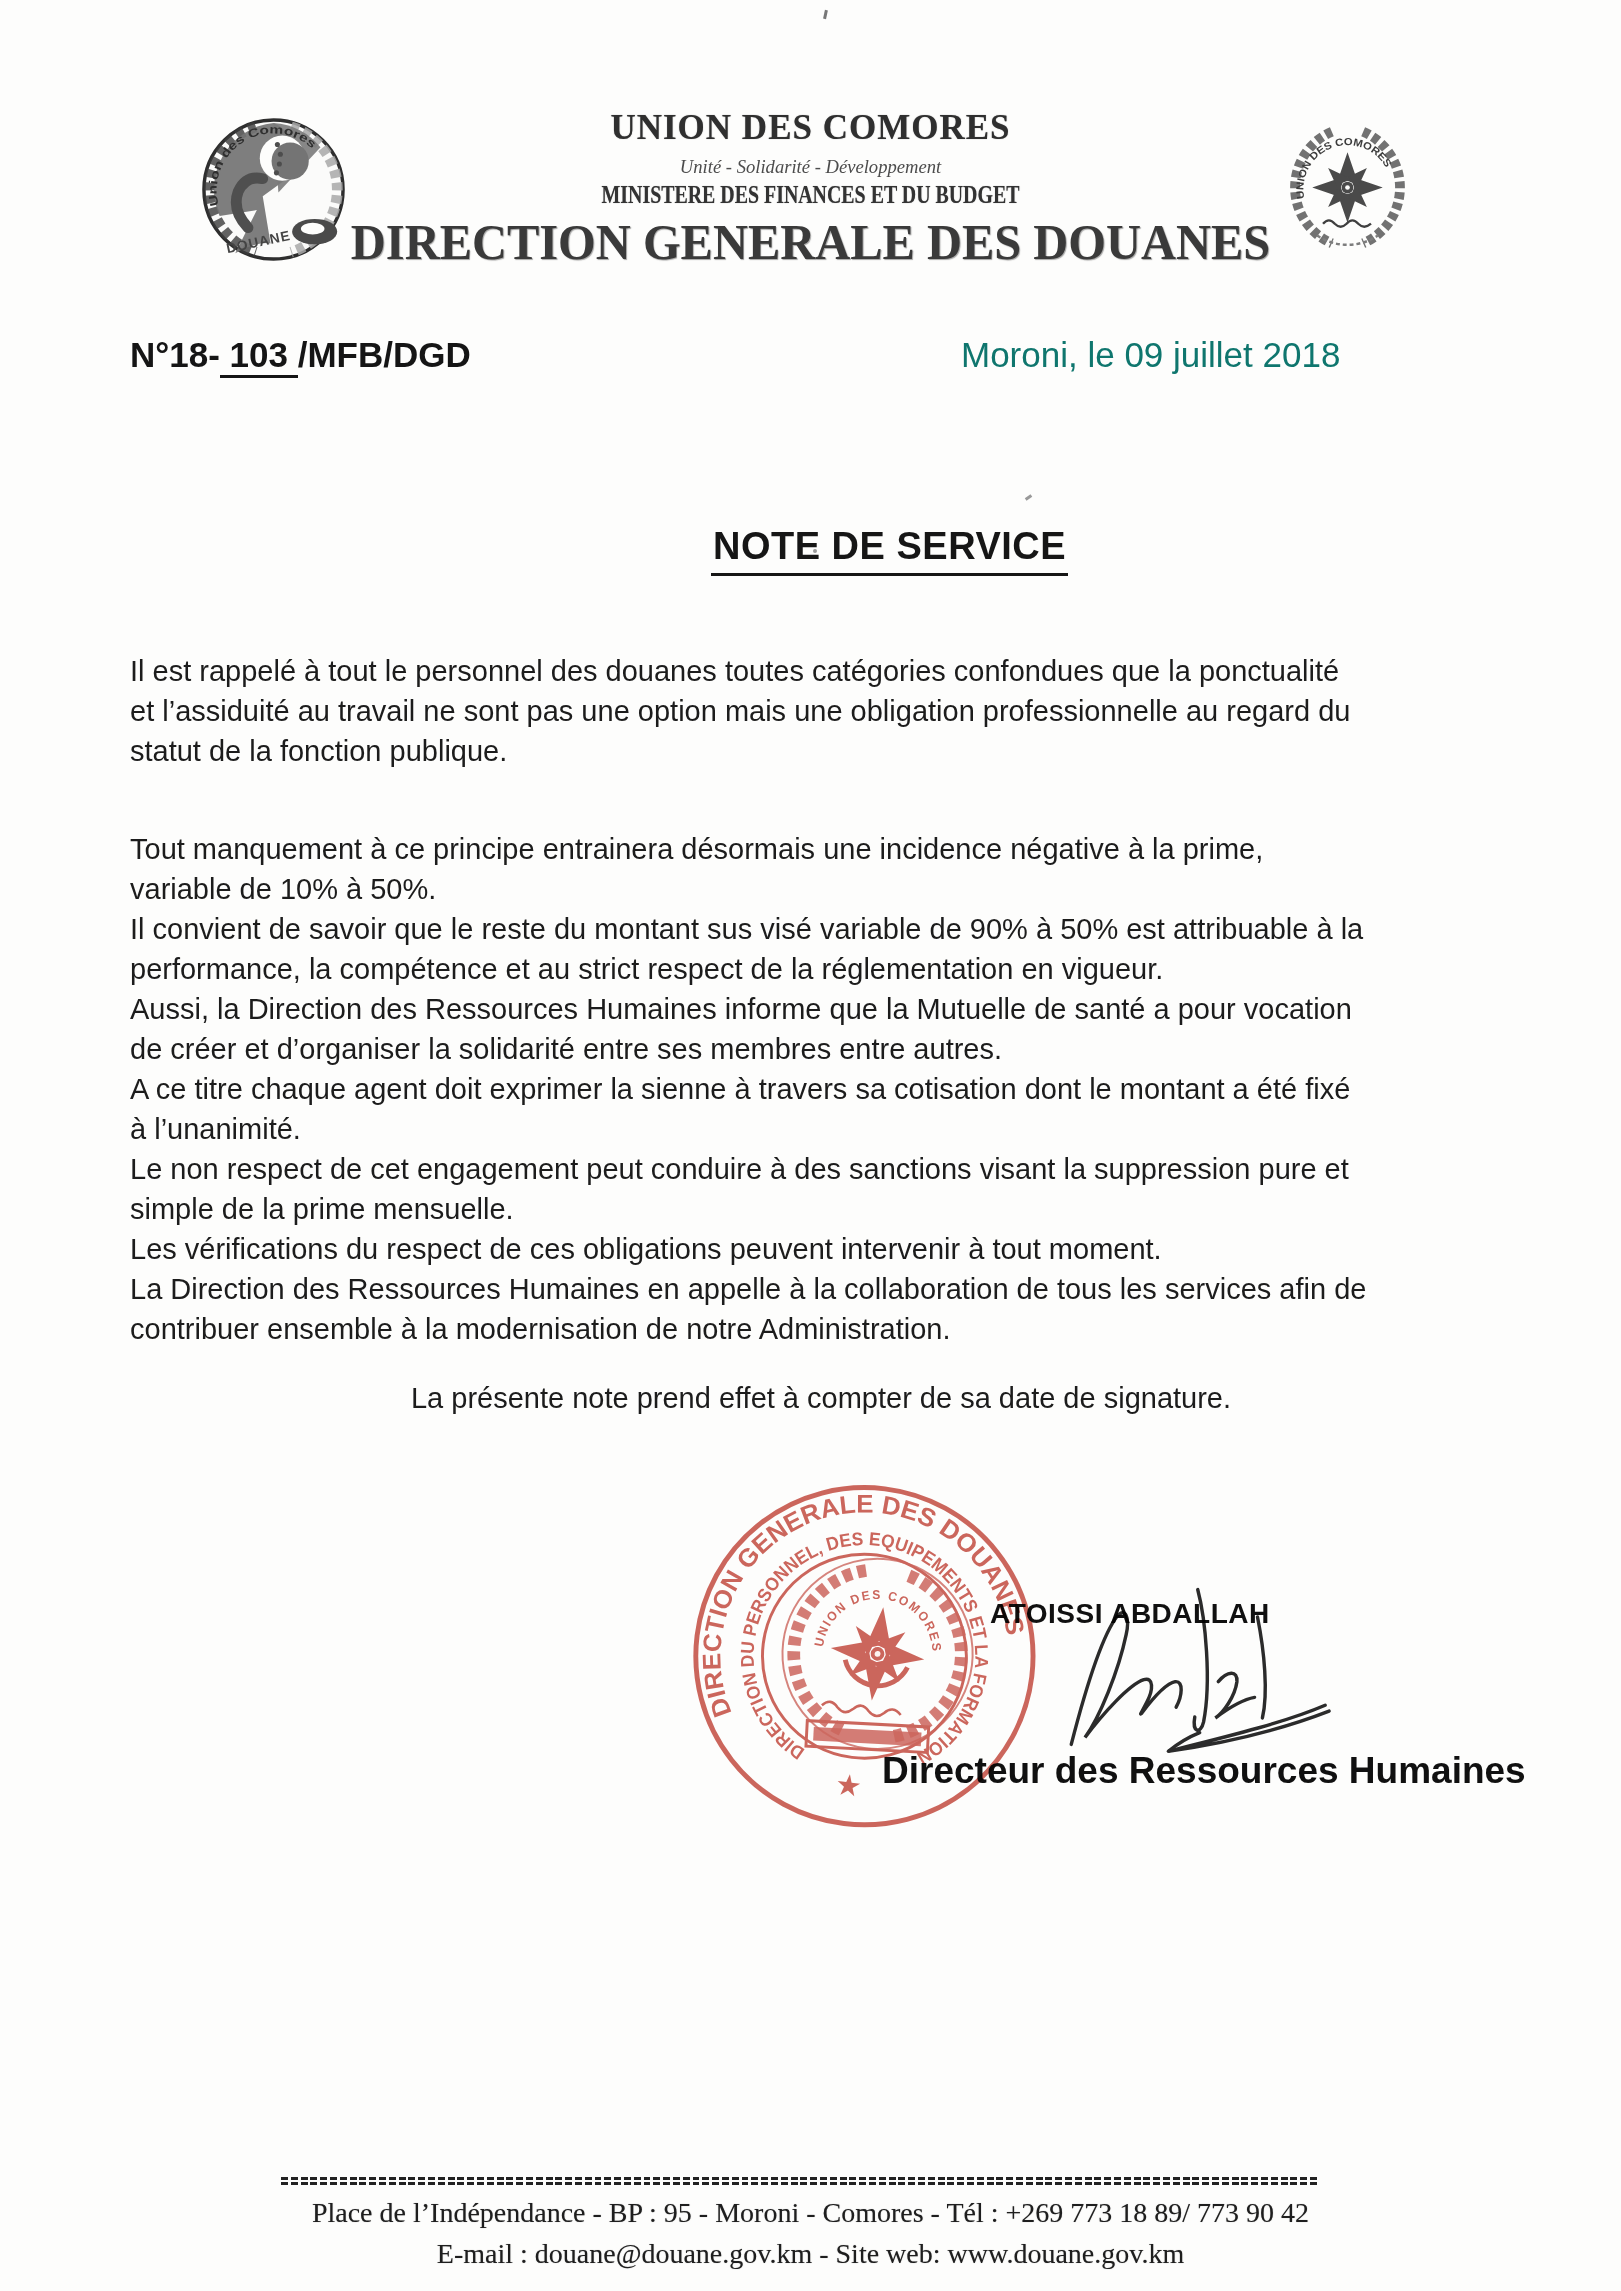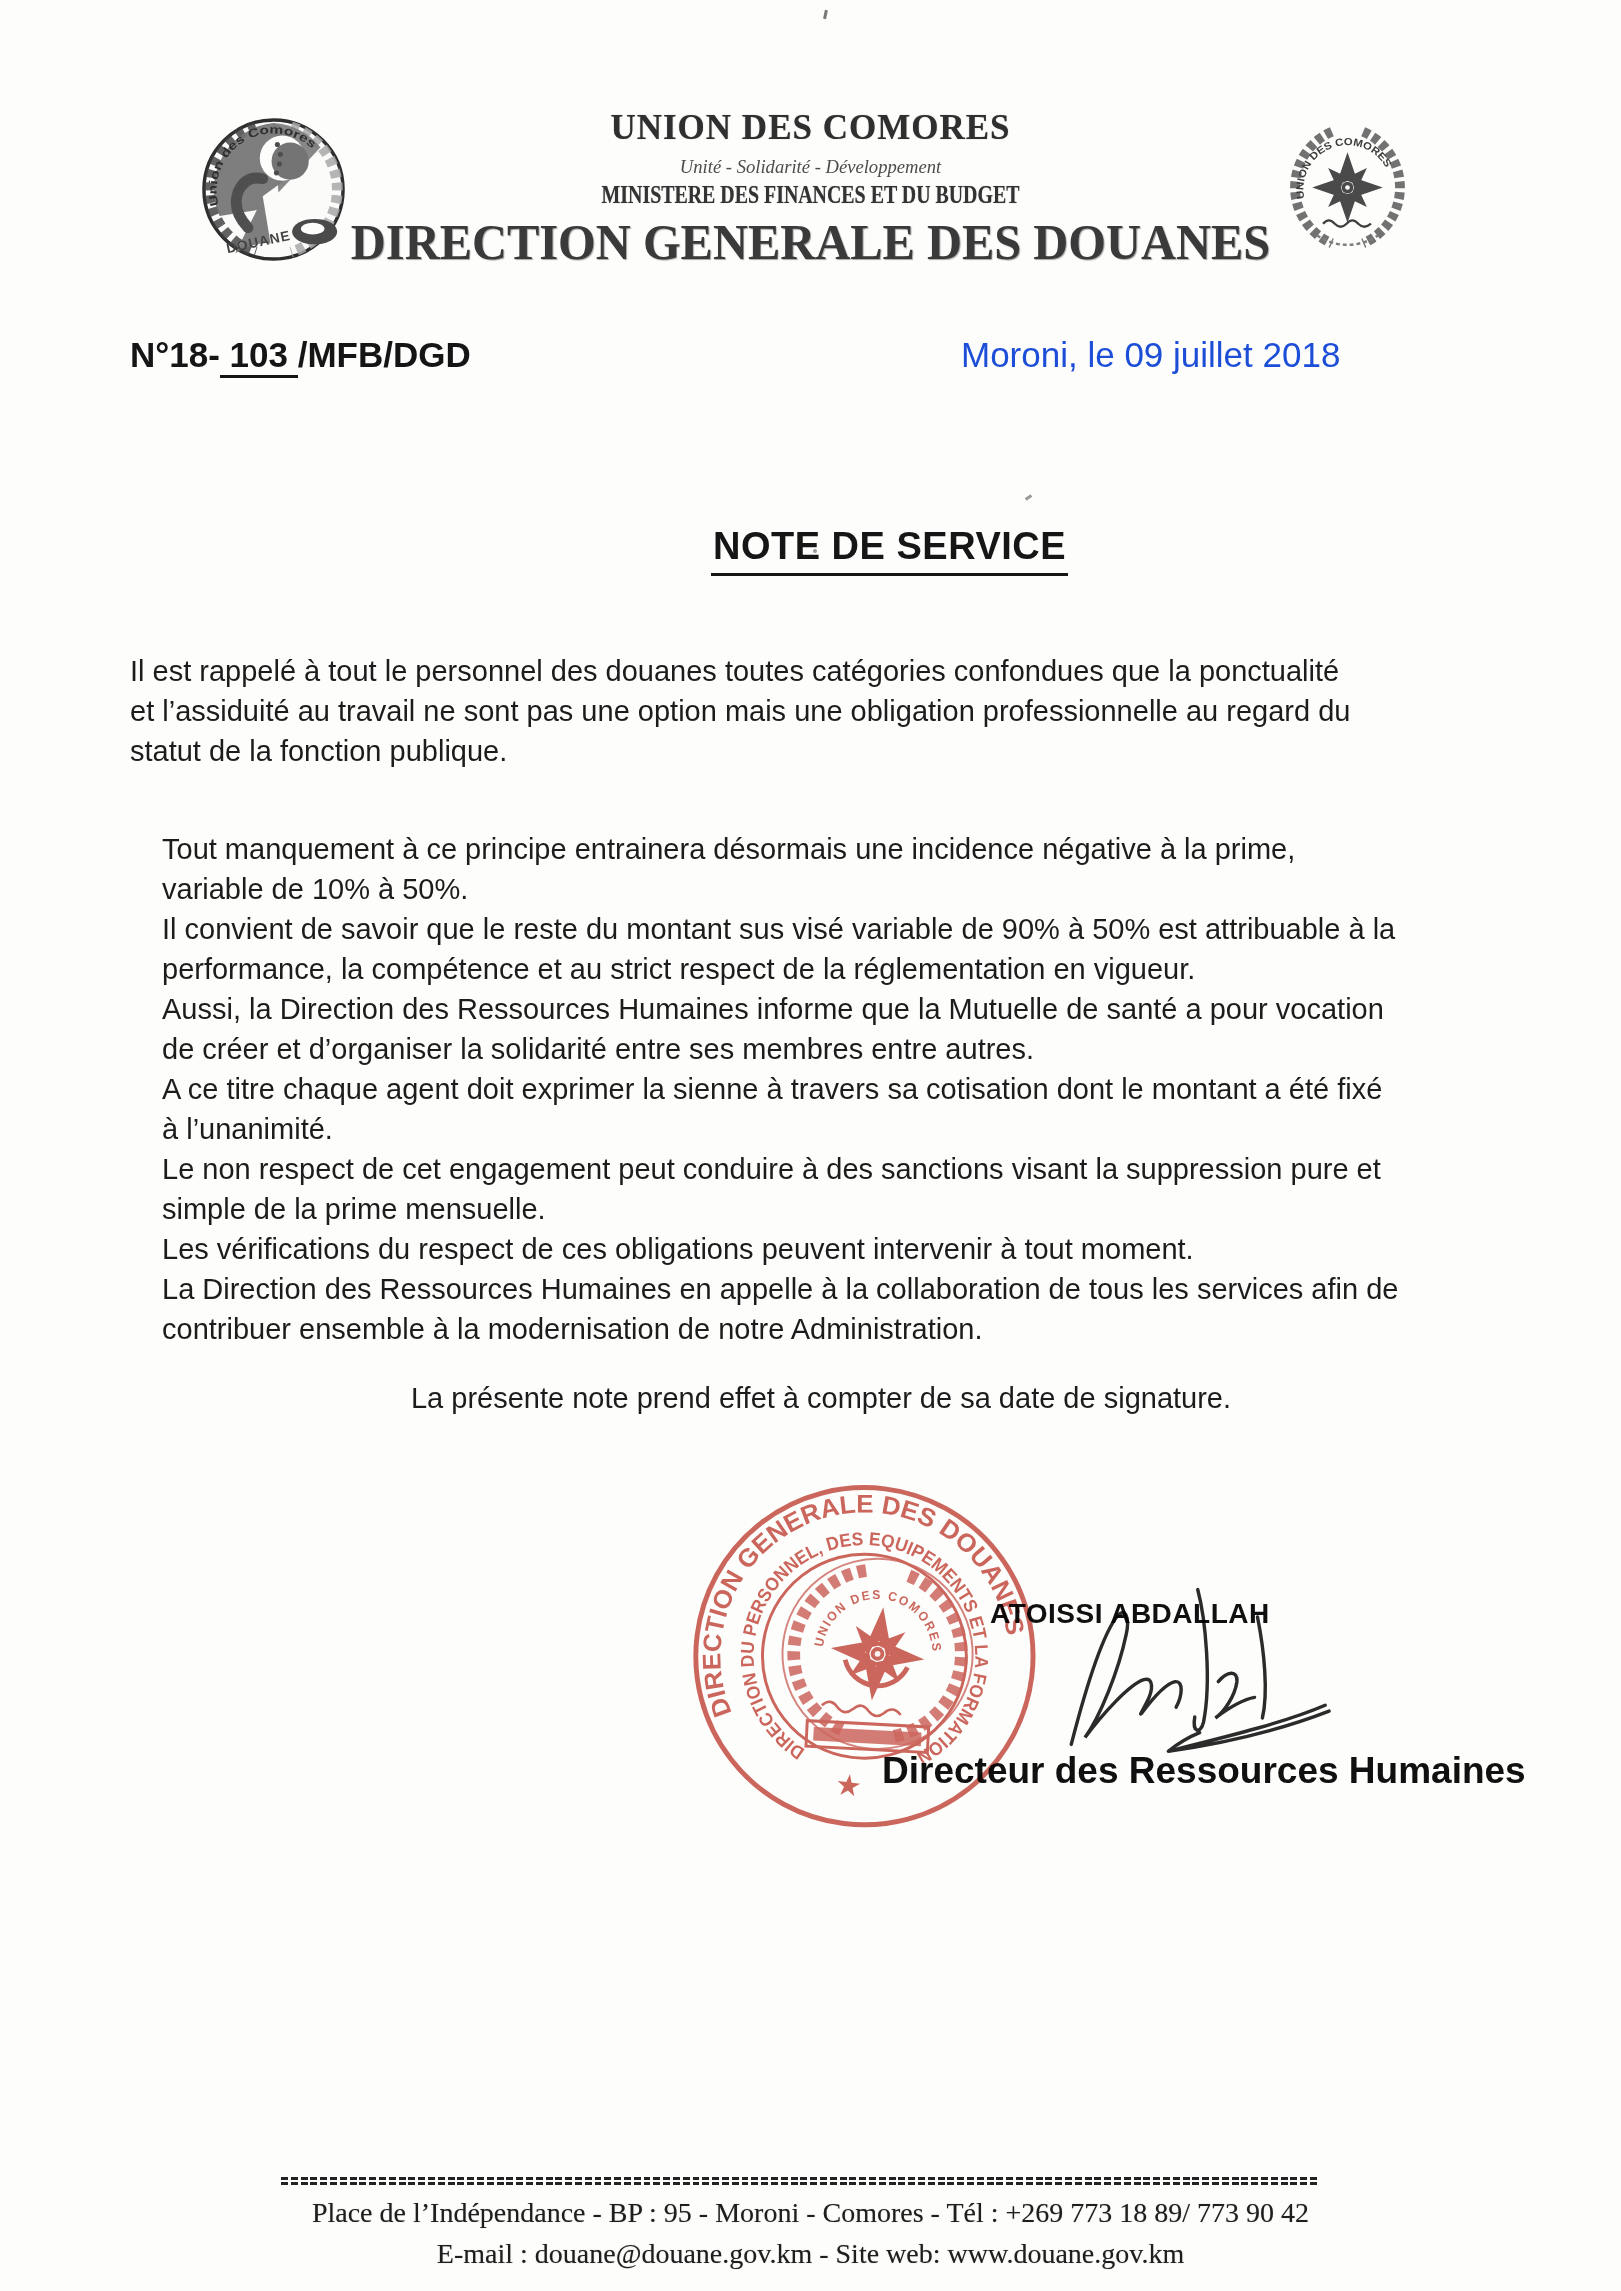--- a/index.html
+++ b/index.html
@@ -20,28 +20,28 @@
     font-family:"Liberation Serif",serif;font-weight:bold;font-size:25.5px;
     color:#333;transform:scaleX(.78);transform-origin:center;
     text-shadow:0 0 1px rgba(60,60,60,.55);}
   .hdr-direction{top:213px;left:0;width:1621px;text-align:center;
     font-family:"Liberation Serif",serif;font-weight:bold;font-size:51px;
     letter-spacing:0px;color:#3a3a3a;transform:scaleX(.95);
     transform-origin:center;text-shadow:1px 1px 1px rgba(80,80,80,.5);}
   
   .ref-line{top:335px;left:130px;font-weight:bold;font-size:35px;color:#151515;}
   .ref-number{white-space:pre;border-bottom:3.9px solid #151515;padding-bottom:1px;margin-top:48px;}
-  .date-line{top:335px;left:961px;font-size:35px;color:#1d4ed8;text-align:center;}
+  .date-line{top:335px;left:961px;font-size:35px;color:#0f766e;text-align:center;}
   
   .doc-title{top:525px;left:711px;font-weight:bold;font-size:38px;
     letter-spacing:0.5px;color:#161616;border-bottom:3.9px solid #161616;
     padding:0 2px 4.9px 2px;}
   
   .body-block{left:130px;width:1382px;font-size:29px;line-height:40px;color:#1c1c1c;}
-  .p1{top:651px;} .p2{top:829px;margin-left:32px;} .p3{top:1378px;text-align:center;}
+  .p1{top:651px;} .p2{top:829px;} .p3{top:1378px;text-align:center;}
   
   .sig-name{top:1598px;left:990px;font-weight:bold;font-size:28px;color:#101010;
     letter-spacing:0.5px;mix-blend-mode:multiply;z-index:3;}
   .sig-title{top:1750px;left:882px;font-weight:bold;font-size:37px;color:#101010;
     mix-blend-mode:multiply;z-index:3;}
   .stamp-svg{top:1460px;left:637px;z-index:2;mix-blend-mode:multiply;opacity:.93;}
   
   .ft-dash{left:281px;width:1036px;height:2.9px;
     background:repeating-linear-gradient(90deg,#222 0 6.9px,transparent 6.9px 9.8px);}
   .ft-dash-a{top:2177px;} .ft-dash-b{top:2182px;}

